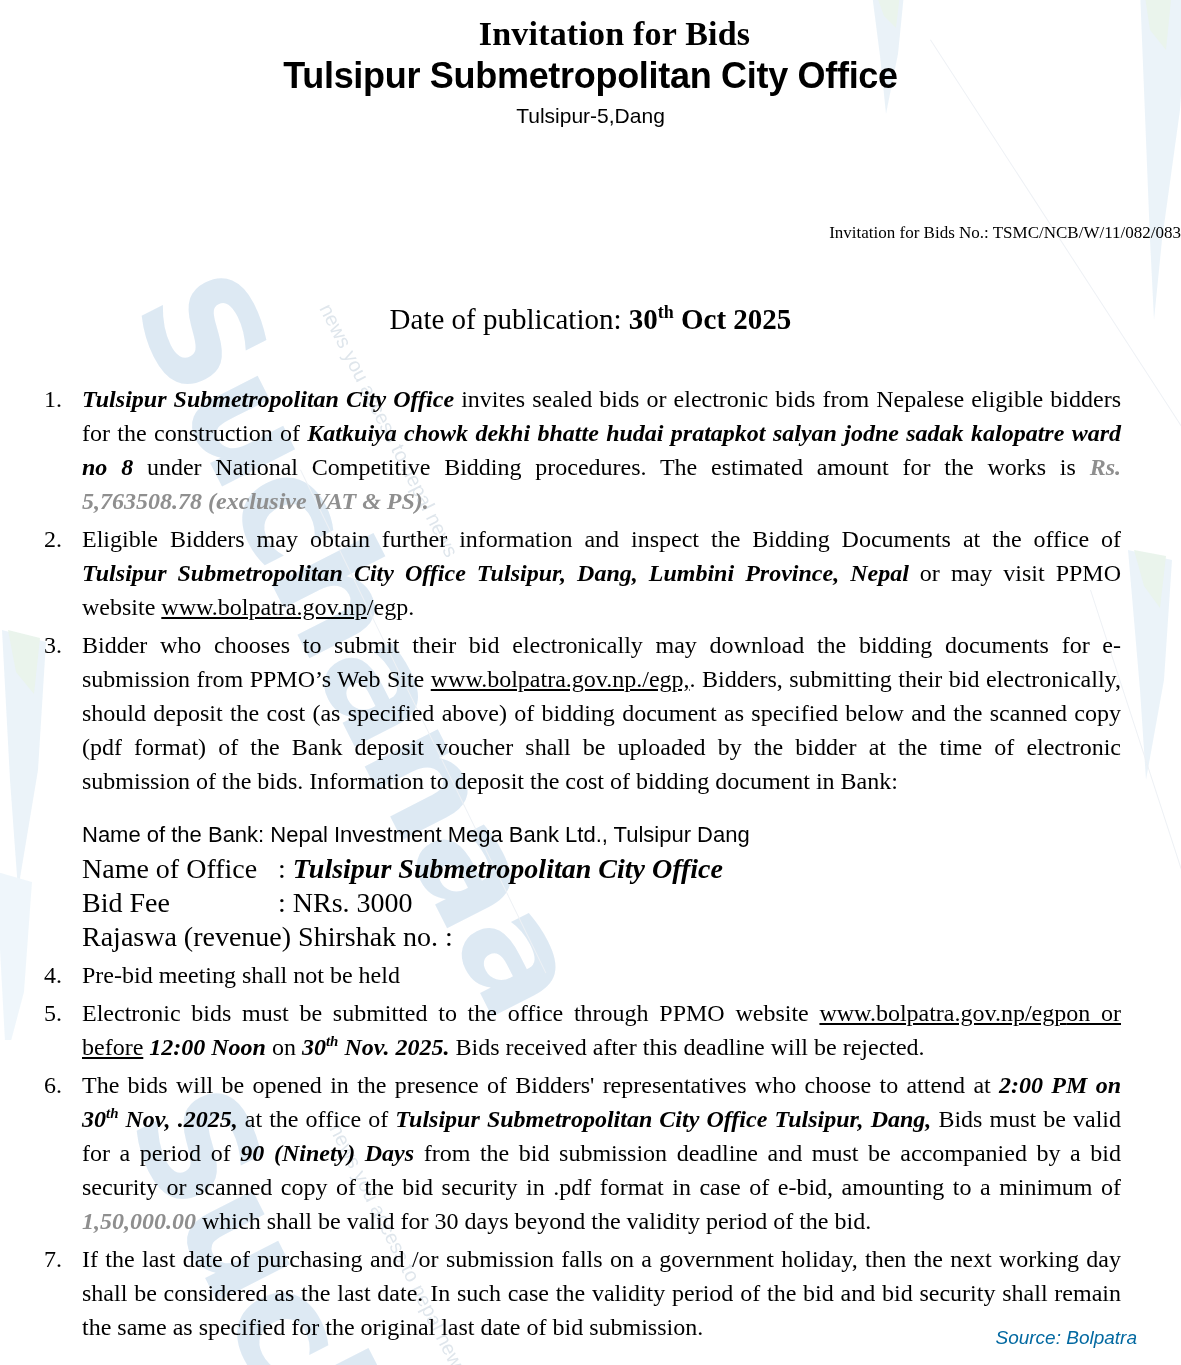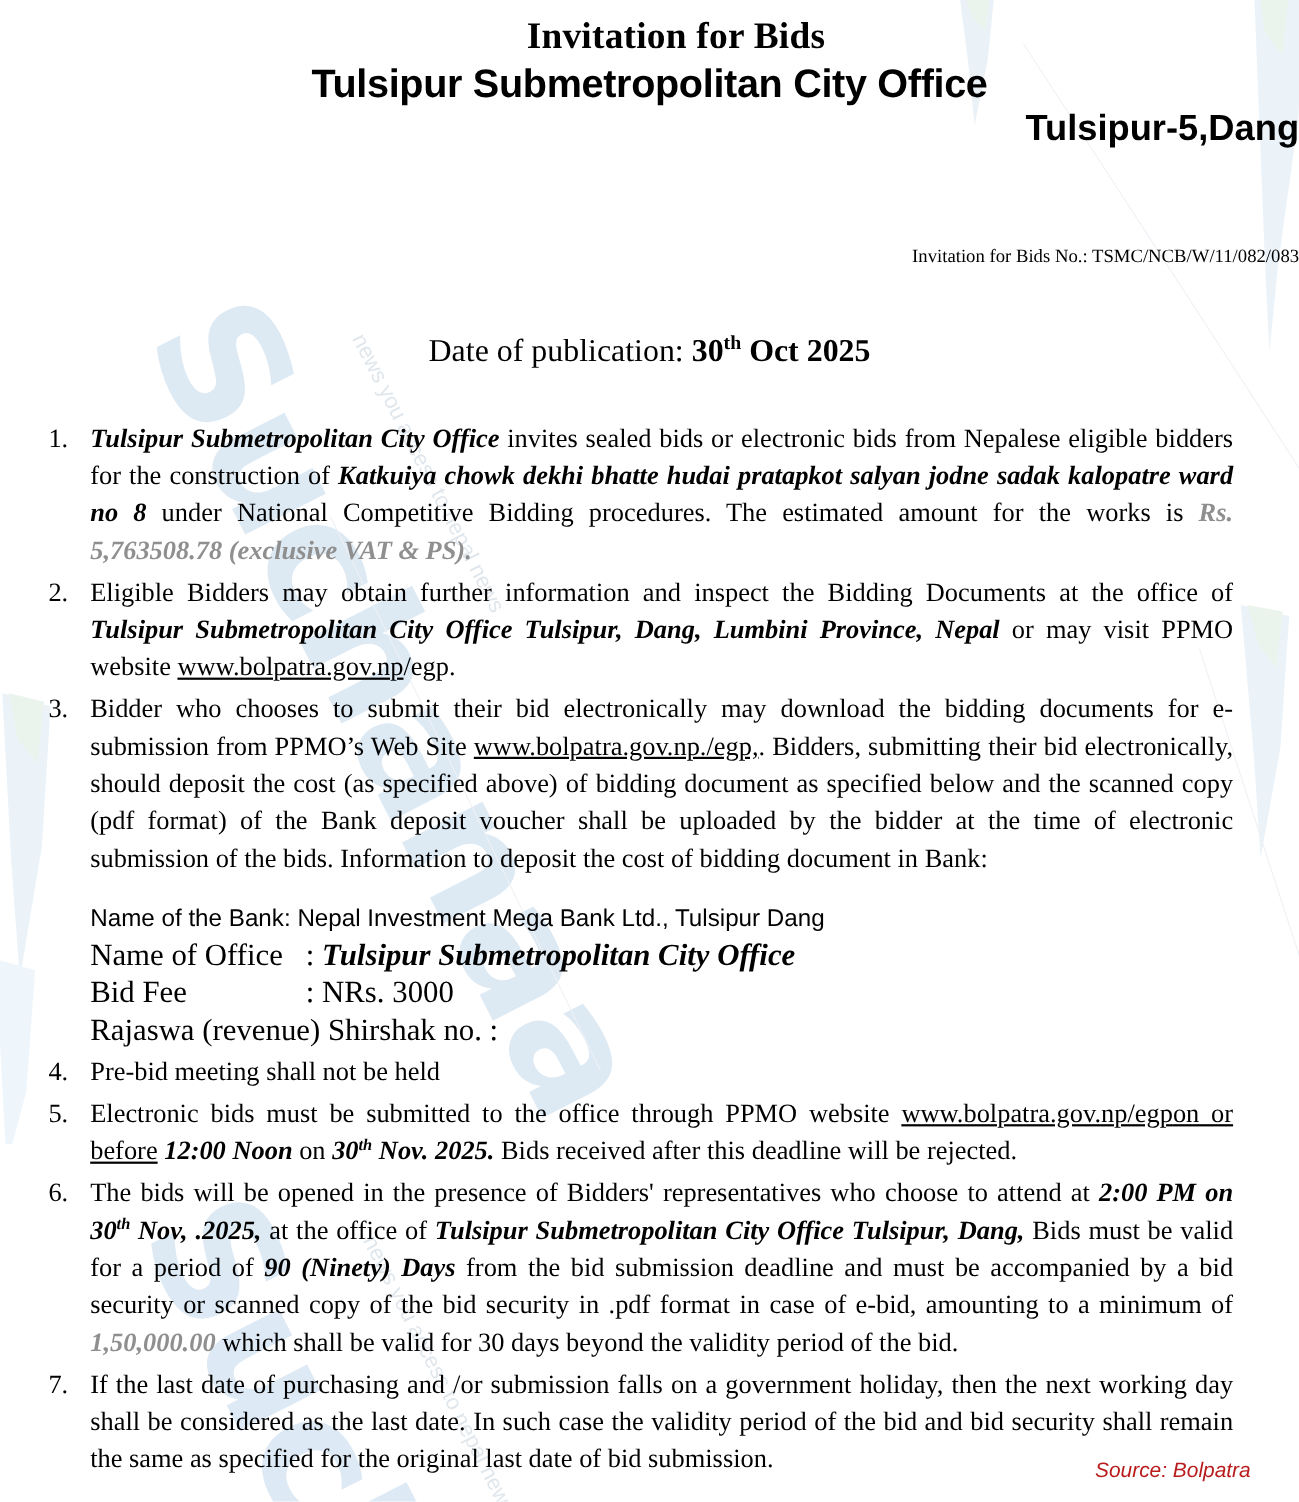--- a/index.html
+++ b/index.html
@@ -99,24 +99,23 @@
   }
   .hdr-line-2 {
     font-family: "Liberation Sans", sans-serif;
     font-weight: 700;
     font-size: 36px;
     line-height: 44px;
     letter-spacing: -.3px;
   }
   .hdr-line-3 {
     font-family: "Liberation Sans", sans-serif;
-    font-weight: 700;
-    font-size: 33px;
+    font-weight: 400;
+    font-size: 21px;
     line-height: 36px;
-    text-align: right;
   }
 
   .ref-line {
     text-align: right;
     font-size: 17px;
     line-height: 30px;
     margin-top: 84px;
   }
   .pub-line {
     text-align: center;
@@ -187,21 +186,21 @@
     width: 196px;
   }
 
   .source-credit {
     position: absolute;
     right: 44px;
     bottom: 16px;
     font-family: "Liberation Sans", sans-serif;
     font-style: italic;
     font-size: 19px;
-    color: #b91c1c;
+    color: #0369a1;
     z-index: 3;
   }
 </style>
 </head>
 <body>
 
 <div id="watermark-layer">
   <div class="wm-text wm-a">Suchanaa</div>
   <div class="wm-sub wm-s1">news you access to nepal news</div>
   <div class="wm-text wm-b">Suchanaa</div>

